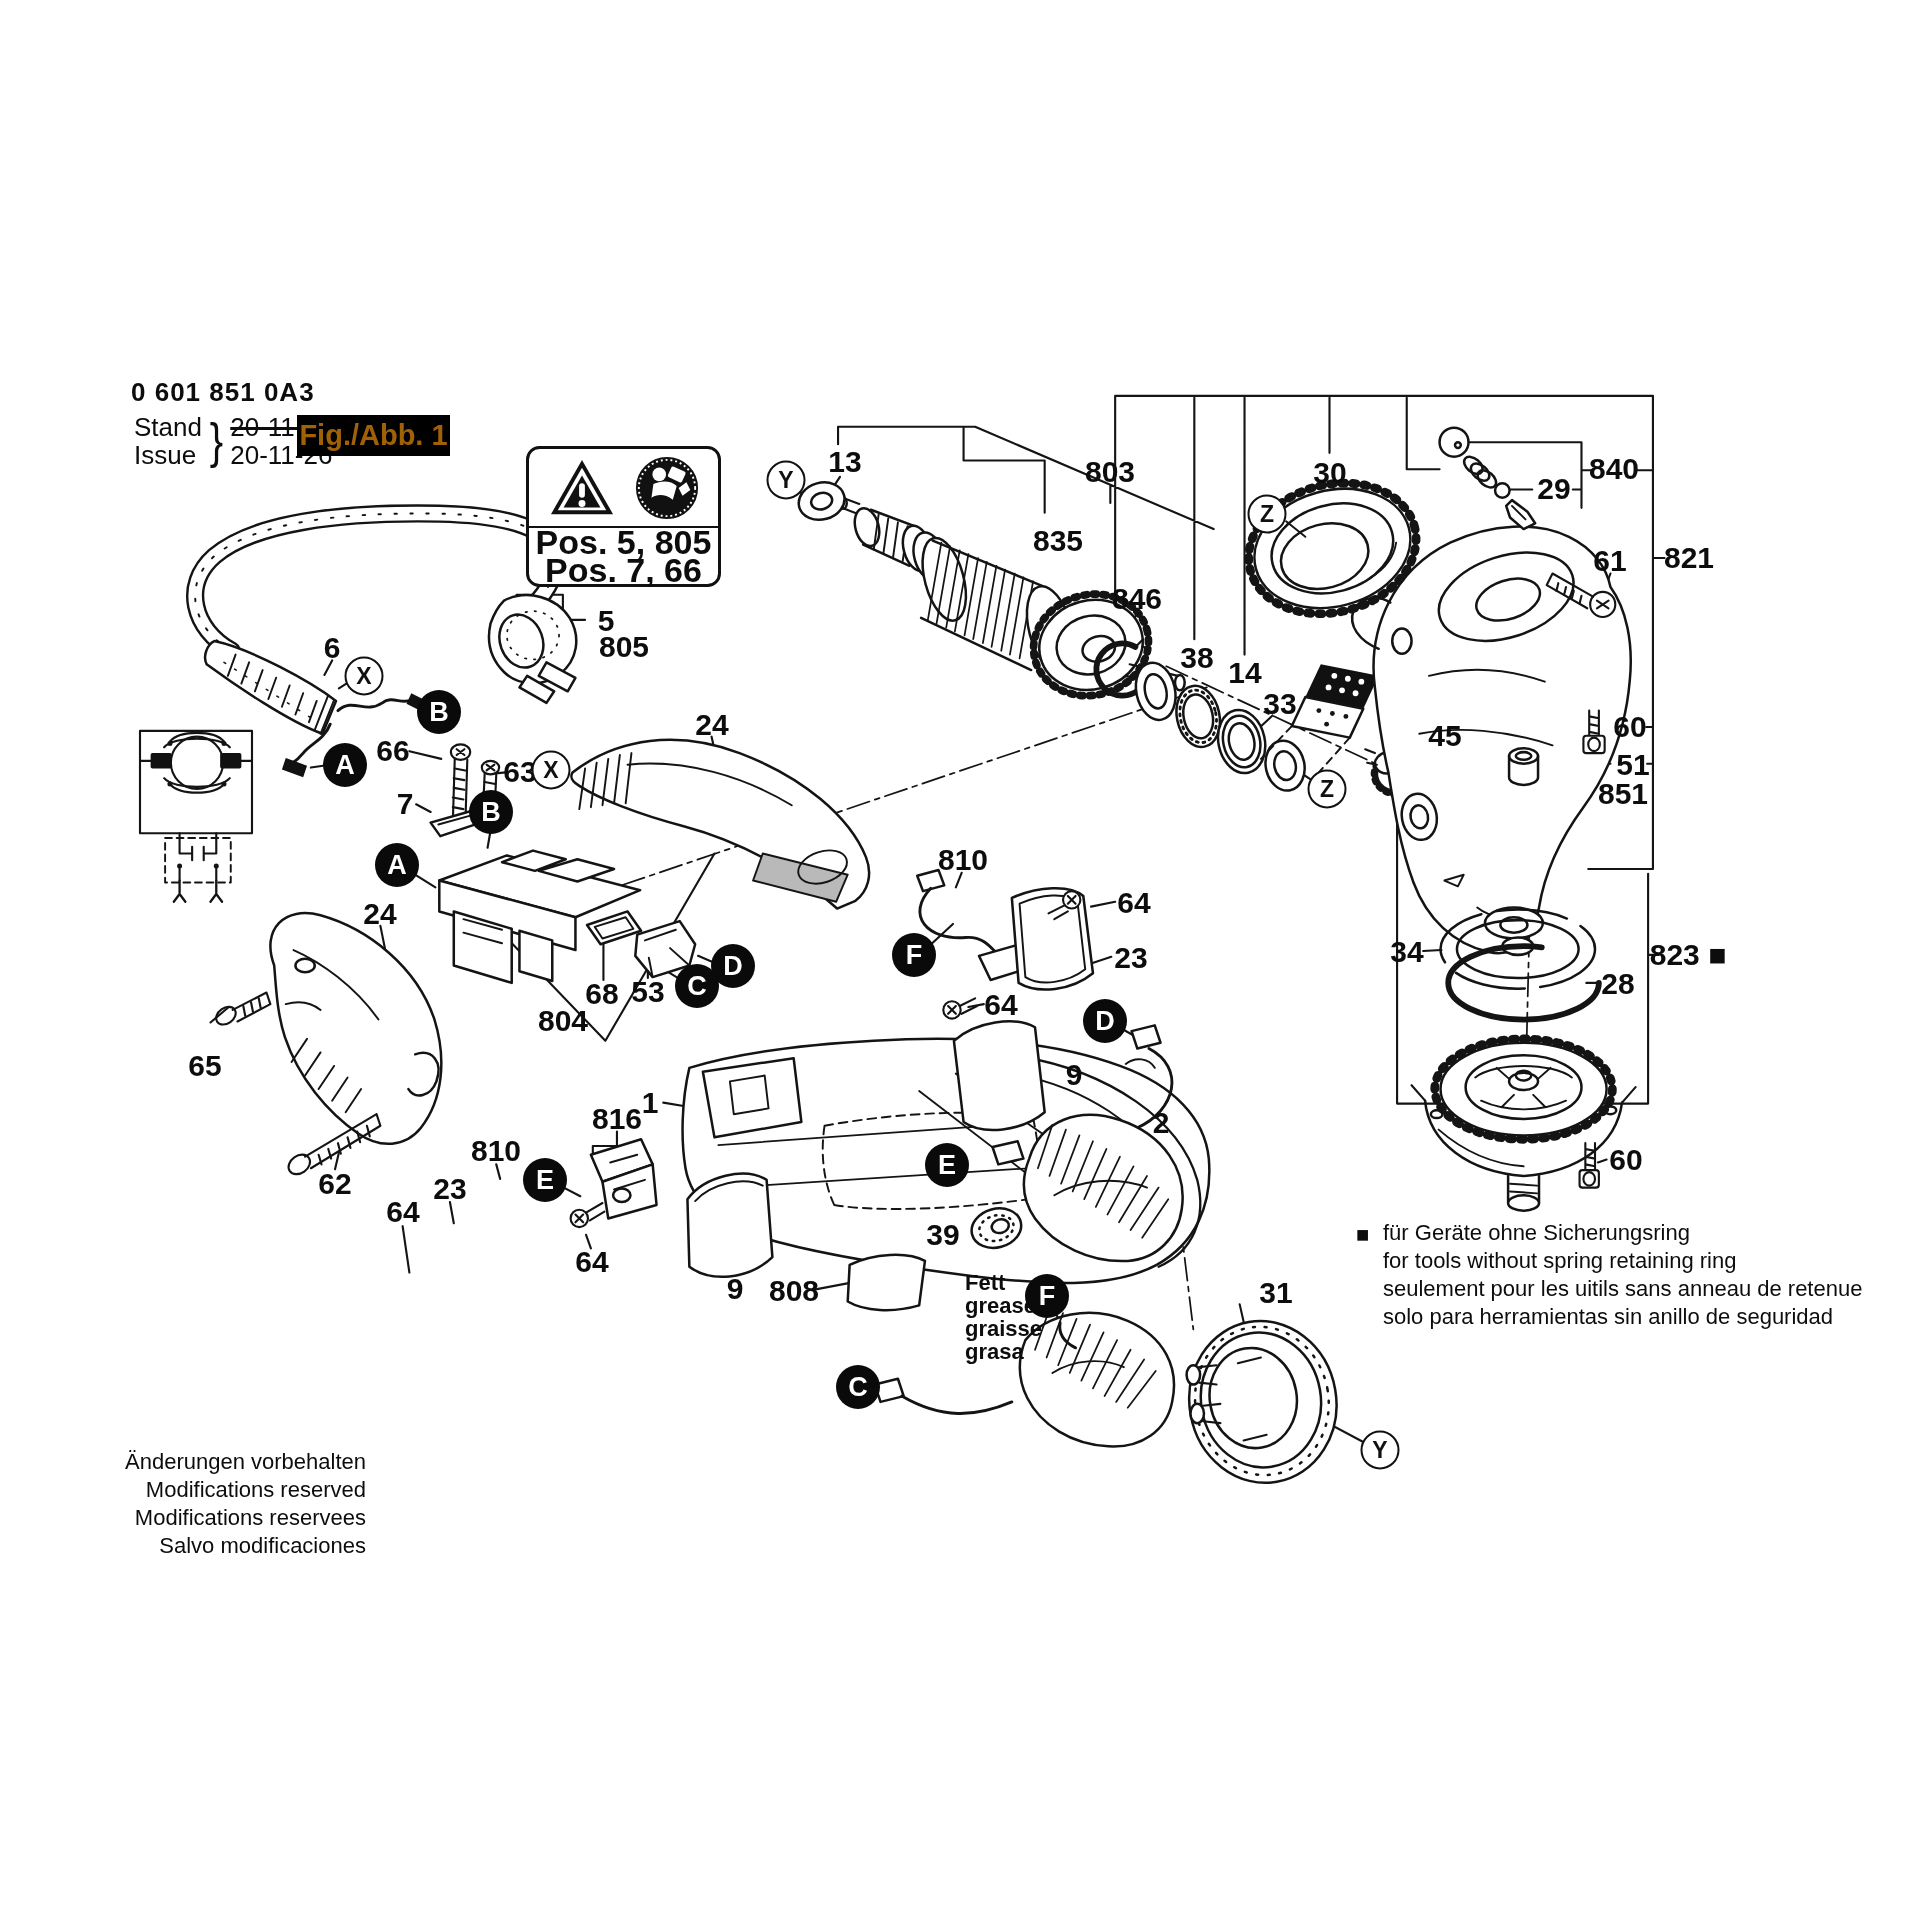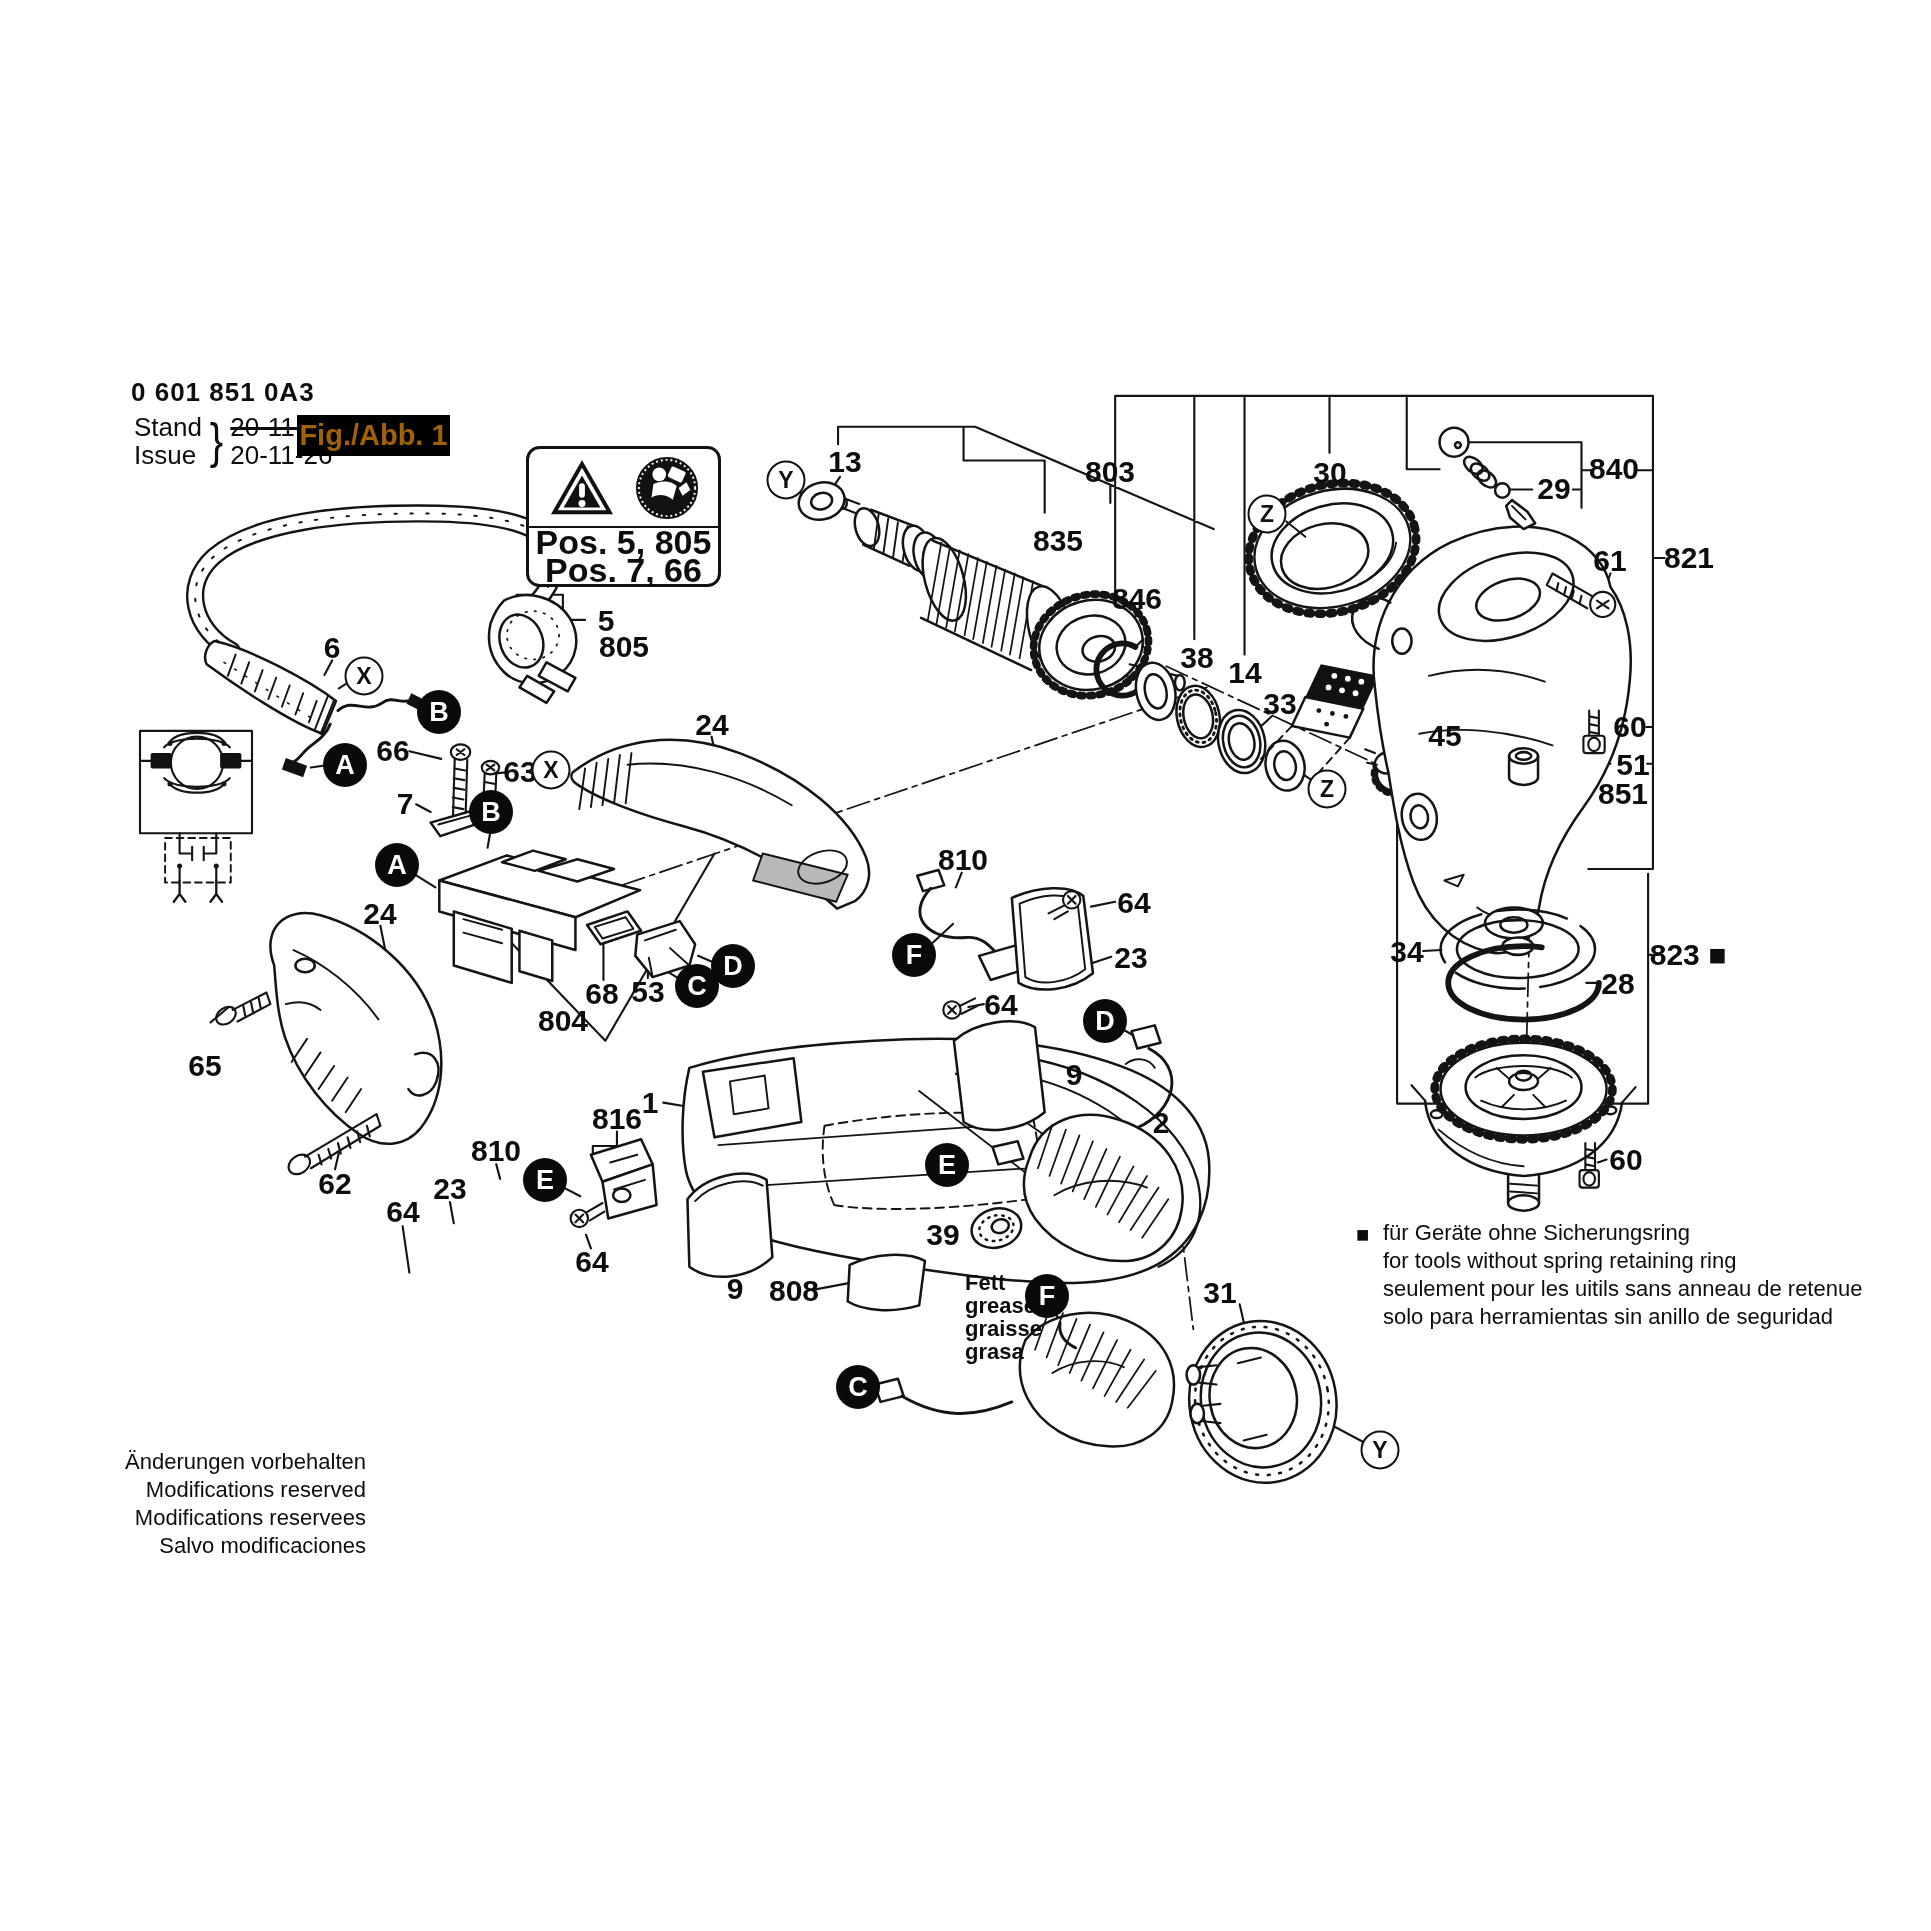--- a/index.html
+++ b/index.html
@@ -535,21 +535,21 @@
     <span class="part-label" style="left: 943px; top: 1235px;">39</span>
     <span class="part-label" style="left: 602px; top: 994px;">68</span>
     <span class="part-label" style="left: 648px; top: 992px;">53</span>
     <span class="part-label" style="left: 518px; top: 1021px; margin-left: 45px;">804</span>
     <span class="part-label" style="left: 963px; top: 860px;">810</span>
     <span class="part-label" style="left: 1134px; top: 903px;">64</span>
     <span class="part-label" style="left: 1131px; top: 958px;">23</span>
     <span class="part-label" style="left: 1001px; top: 1005px;">64</span>
     <span class="part-label" style="left: 1074px; top: 1075px;">9</span>
     <span class="part-label" style="left: 1161px; top: 1123px;">2</span>
-    <span class="part-label" style="left: 1220px; top: 1293px;">31</span>
+    <span class="part-label" style="left: 1276px; top: 1293px;">31</span>
     <span class="part-label" style="left: 1407px; top: 952px;">34</span>
     <span class="part-label" style="left: 1618px; top: 984px;">28</span>
     <span class="part-label" style="left: 1688px; top: 955px;">823 ■</span>
     <span class="part-label" style="left: 1626px; top: 1160px;">60</span>
   </div>
 <div id="marker-layer">
     <div class="marker outline" style="left: 364px; top: 676px;">X</div>
     <div class="marker filled" style="left: 439px; top: 712px;">B</div>
     <div class="marker filled" style="left: 345px; top: 765px;">A</div>
     <div class="marker outline" style="left: 551px; top: 770px;">X</div>

